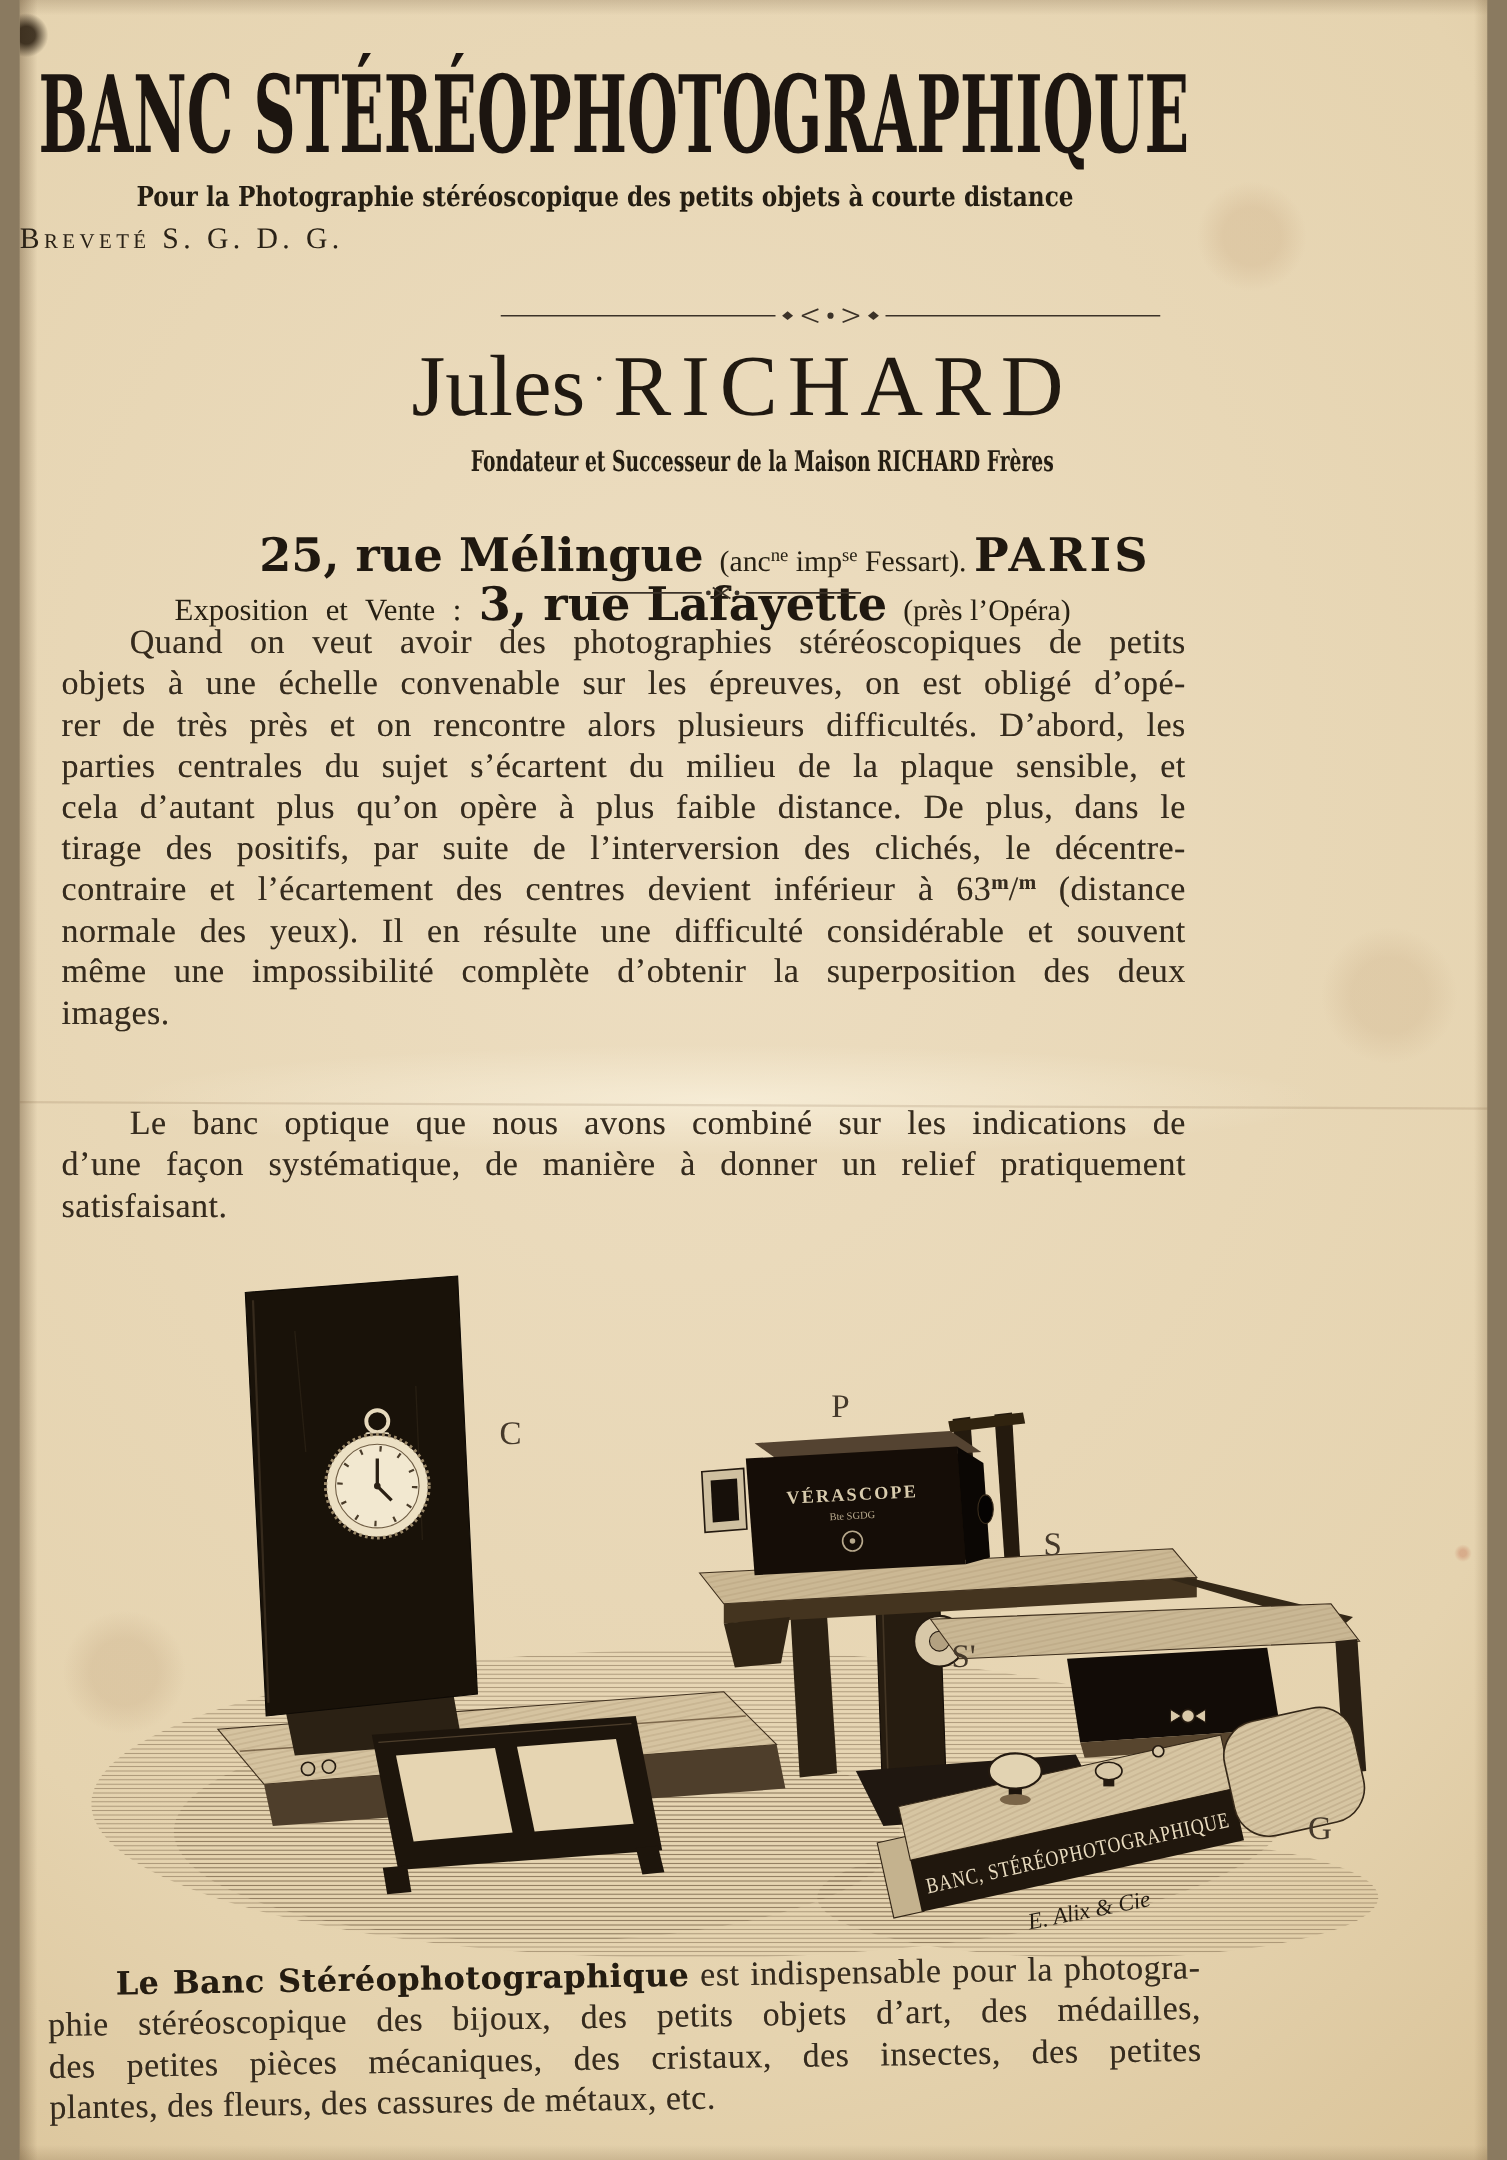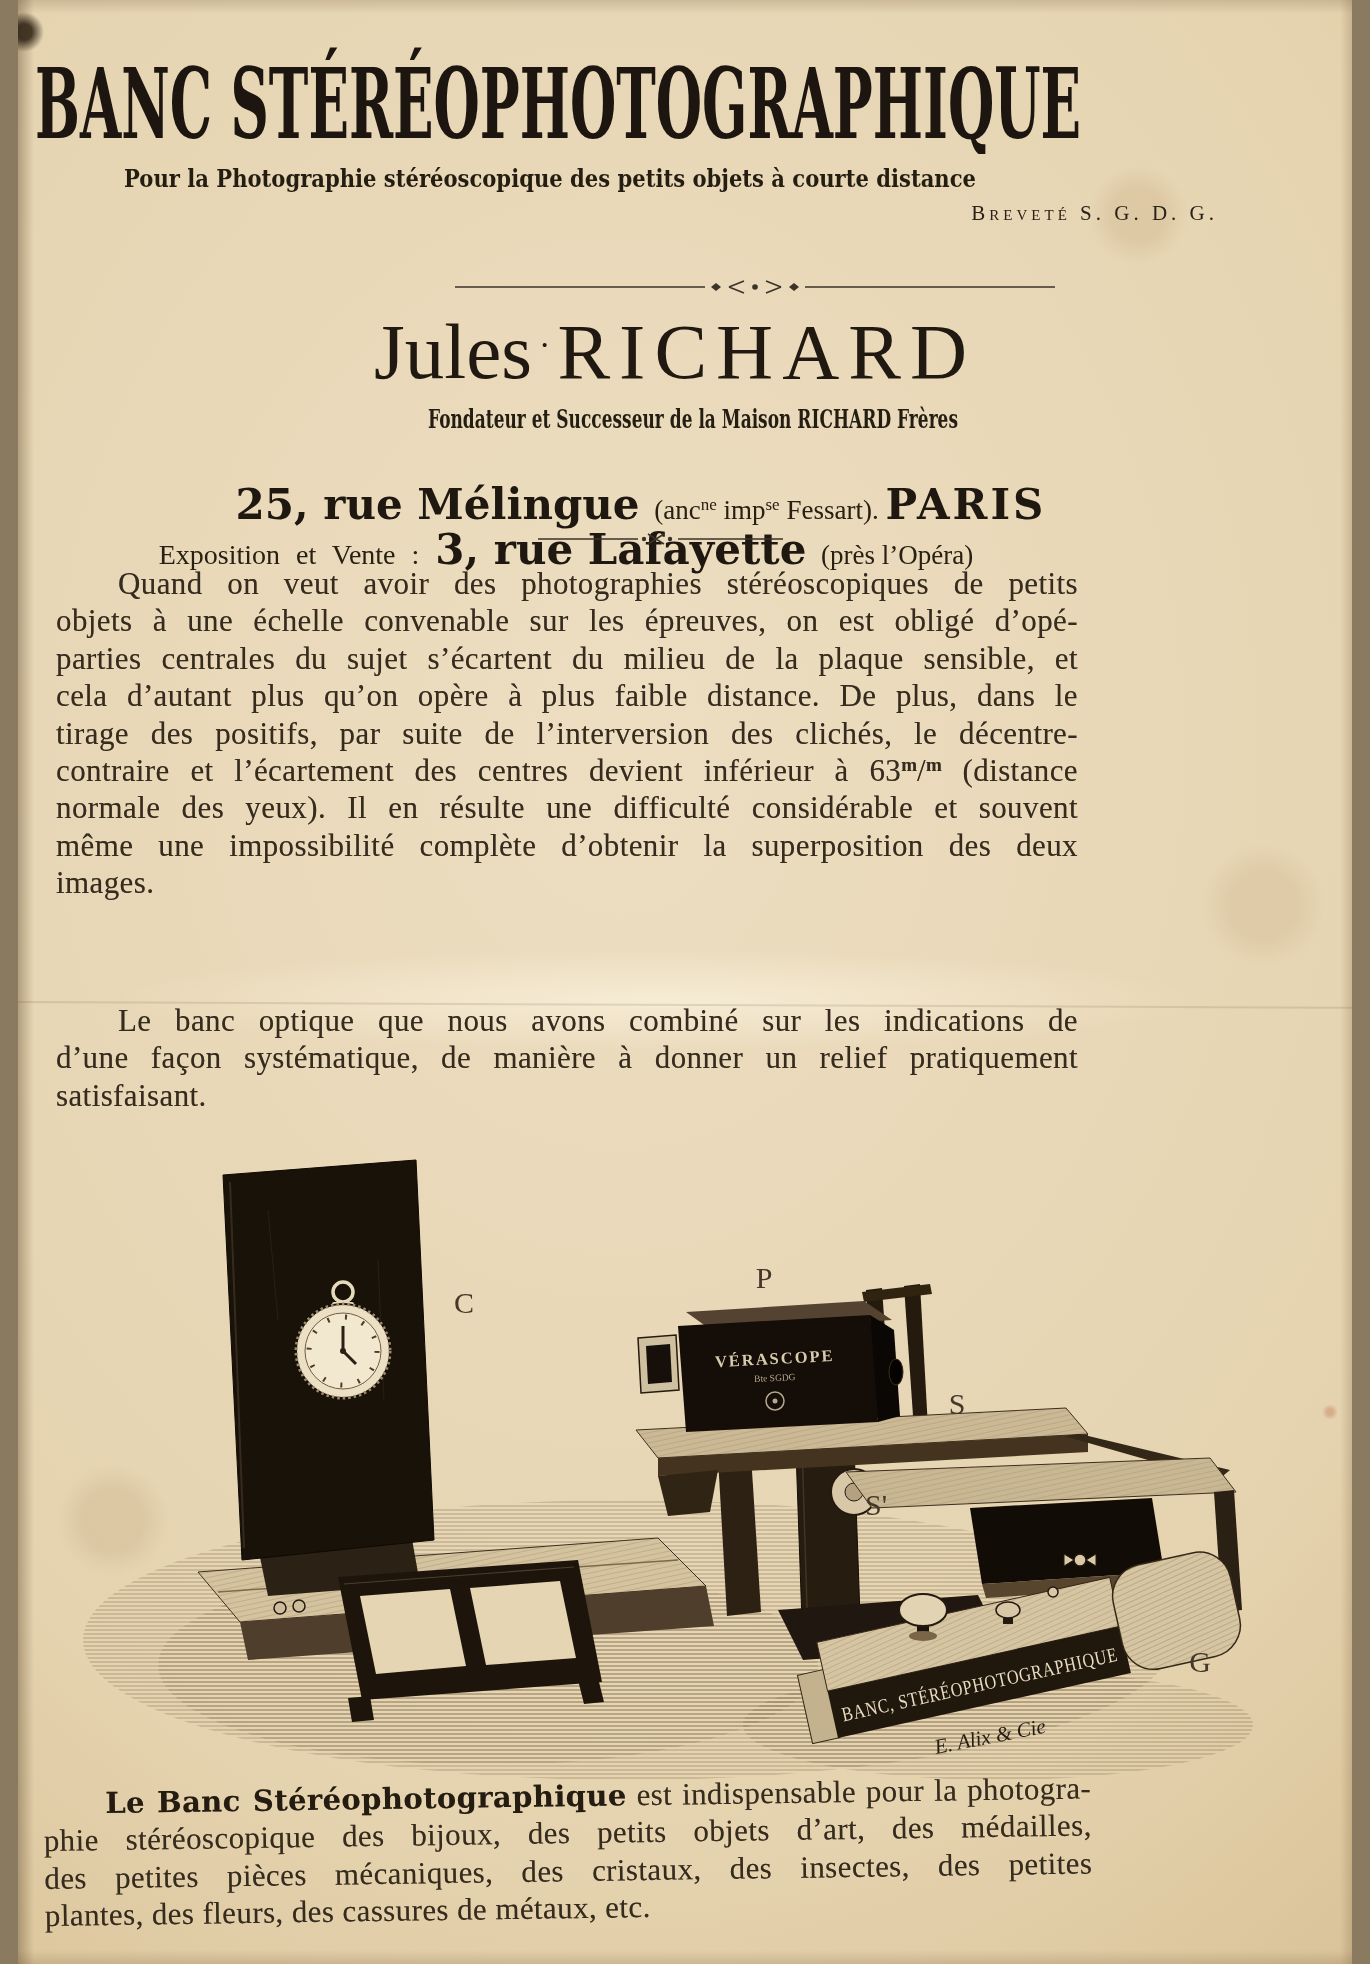--- a/index.html
+++ b/index.html
@@ -22,22 +22,22 @@
       linear-gradient(90deg, rgba(92,68,40,.38), rgba(92,68,40,0) 16px),
       linear-gradient(-90deg, rgba(120,95,60,.25), rgba(120,95,60,0) 12px),
       linear-gradient(0deg, rgba(120,95,60,.22), rgba(120,95,60,0) 14px),
       linear-gradient(180deg, rgba(110,85,55,.22), rgba(110,85,55,0) 14px),
       radial-gradient(ellipse 1250px 1550px at 45% 38%, #eddec2, #e5d3af 72%, #d9c297);
   }
   .abs{position:absolute;}
   .crease{position:absolute;left:0;top:1004px;width:1370px;height:2px;
           background:rgba(120,90,55,.16);transform:rotate(.25deg);}
   
-  .brevete{left:0;top:201px;width:1200px;text-align:right;
-           font-size:21px;font-variant:small-caps;letter-spacing:4px;color:#2a2217;}
+  .brevete{left:0;top:201px;width:1200px;text-align:left;
+           font-size:27px;font-variant:small-caps;letter-spacing:4px;color:#2a2217;}
   .jules{left:300px;top:296px;width:714px;height:100px;line-height:98px;text-align:center;
          font-size:79px;color:#201911;white-space:nowrap;}
   .jules .sep{font-size:34px;vertical-align:22px;padding:0 7px;}
   .jules .last{letter-spacing:9px;}
   .addr{white-space:pre-wrap;text-align:center;color:#272013;}
   .addr1{left:150px;top:436px;width:930px;height:48px;line-height:46px;}
   .addr2{left:110px;top:484px;width:860px;height:46px;line-height:44px;}
   .heavy{font-family:"DejaVu Serif",serif;font-weight:bold;font-size:42px;color:#1f1810;}
   .city{letter-spacing:3px;}
   .light{font-size:27px;}
@@ -111,20 +111,21 @@
       <circle cx="106" cy="9" r="2.2" stroke-width="0"></circle>
       <path d="M110 4 l16 10 M110 14 l16 -10" fill="none" stroke-width="1.6"></path>
       <circle cx="132" cy="9" r="2.2" stroke-width="0"></circle>
       <path d="M140 9 H245" stroke-width="1.5"></path>
     </g>
   </svg>
 
   <div class="abs para p1">
     <div class="jline indent">Quand on veut avoir des photographies stéréoscopiques de petits</div>
     <div class="jline">objets à une échelle convenable sur les épreuves, on est obligé d’opé-</div>
+    <div class="jline">rer de très près et on rencontre alors plusieurs difficultés. D’abord, les</div>
     <div class="jline">parties centrales du sujet s’écartent du milieu de la plaque sensible, et</div>
     <div class="jline">cela d’autant plus qu’on opère à plus faible distance. De plus, dans le</div>
     <div class="jline">tirage des positifs, par suite de l’interversion des clichés, le décentre-</div>
     <div class="jline"><span>contraire et l’écartement des centres devient inférieur à 63</span><span class="sup-m">m</span><span>/</span><span class="sup-m">m</span><span> (distance</span></div>
     <div class="jline">normale des yeux). Il en résulte une difficulté considérable et souvent</div>
     <div class="jline">même une impossibilité complète d’obtenir la superposition des deux</div>
     <div class="endline">images.</div>
   </div>
 
   <div class="abs para p2">

